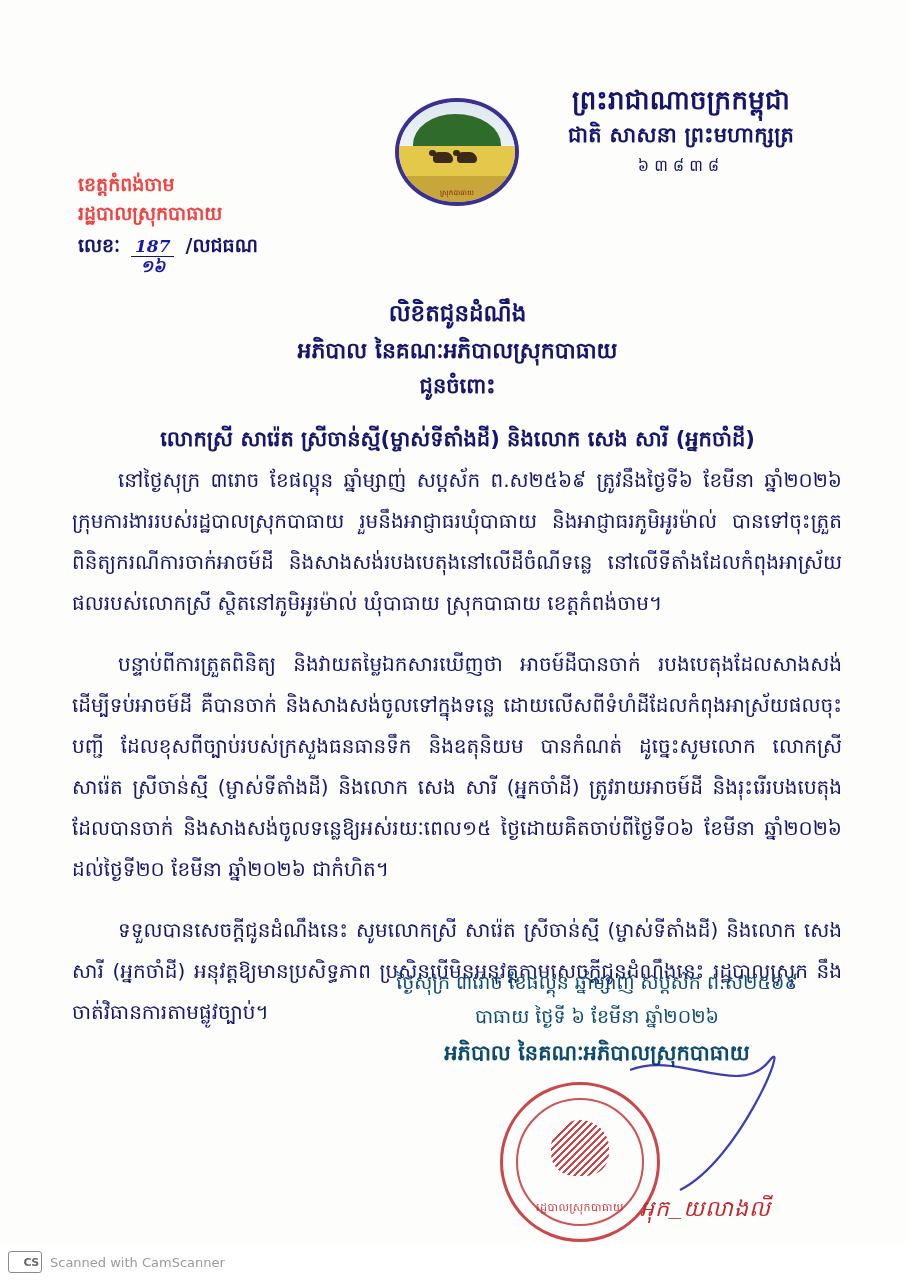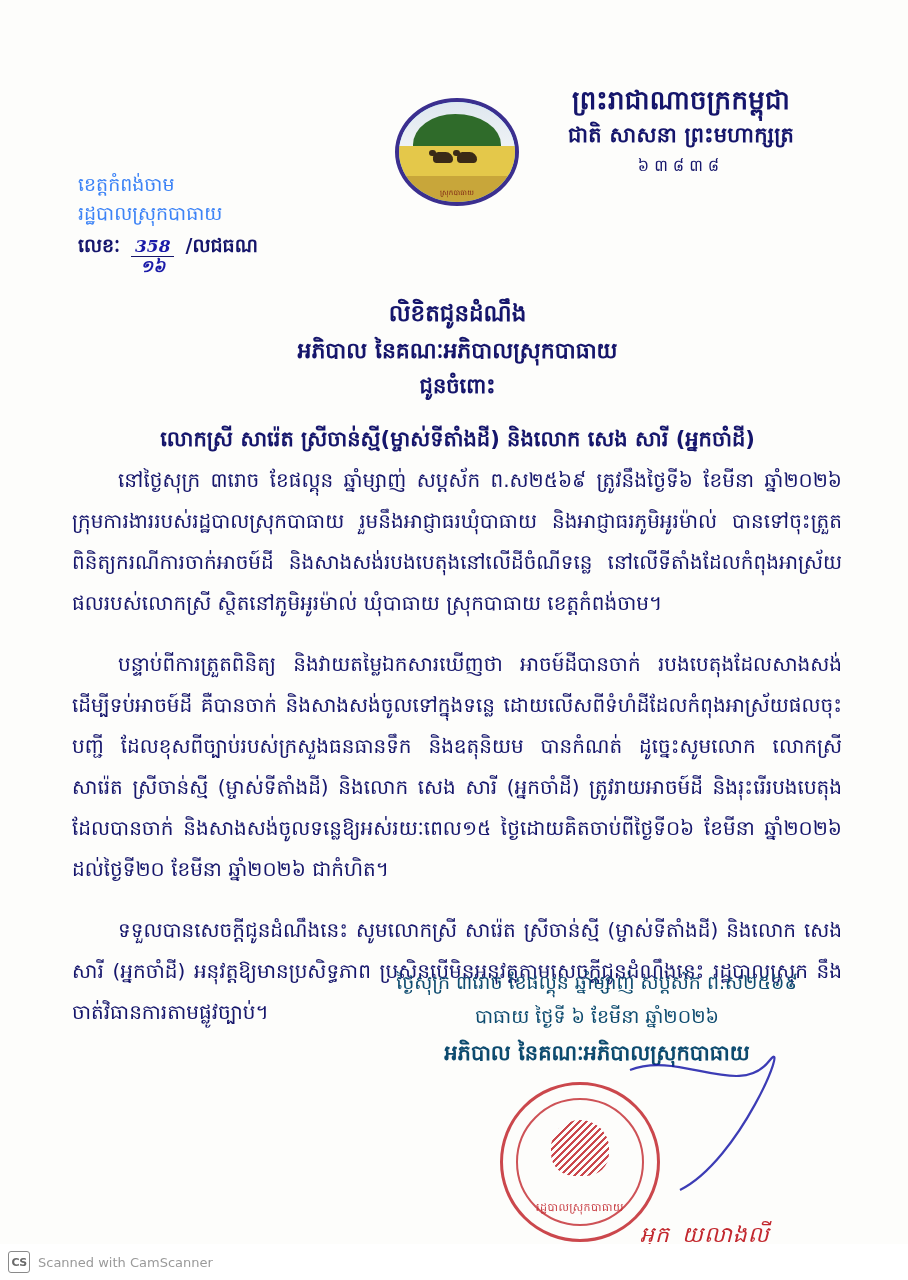--- a/index.html
+++ b/index.html
@@ -125,22 +125,22 @@
 
   
   .office {
     position: absolute;
     left: 78px;
     top: 108px;
     width: 300px;
   }
   .office-line {
     font-size: 19px;
-    font-weight: normal;
-    color: #3b82f6;
+    font-weight: bold;
+    color: #ef4444;
     line-height: 1.55;
   }
   .office-number {
     margin-top: 4px;
     font-size: 19px;
     font-weight: bold;
     color: #15156b;
     display: flex;
     align-items: baseline;
     gap: 9px;
@@ -273,25 +273,24 @@
     color: #c2272d;
     font-size: 11px;
     opacity: .9;
     letter-spacing: .5px;
   }
   .signature-mark {
     position: absolute;
     left: 640px;
     top: 1195px;
     color: #c2272d;
-    font-family: Liberation Serif, serif;
+    font-family: Liberation Sans, sans-serif;
     font-style: italic;
     font-size: 22px;
     letter-spacing: 1px;
-    margin-top: 26px;
   }
   .pen-stroke {
     position: absolute;
     left: 620px;
     top: 1040px;
     width: 200px;
     height: 170px;
     pointer-events: none;
   }
 
@@ -312,20 +311,21 @@
     width: 20px; height: 20px;
     border: 1.6px solid #8a8a8a;
     border-radius: 3px;
     color: #6a6a6a;
     font-size: 11px;
     font-weight: bold;
     display: flex;
     align-items: center;
     justify-content: center;
     letter-spacing: -.5px;
+    padding-left: 12px;
   }
   .cs-text {
     color: #9a9a9a;
     font-size: 13px;
   }
 </style>
 </head>
 <body>
 
 <div class="page">
@@ -349,21 +349,21 @@
         <div class="caption">ស្រុកបាធាយ</div>
       </div>
     </div>
 
     <div class="office">
       <div class="office-line">ខេត្តកំពង់ចាម</div>
       <div class="office-line">រដ្ឋបាលស្រុកបាធាយ</div>
       <div class="office-number">
         <span>លេខៈ</span>
         <span class="frac">
-          <span class="num hand">358</span>
+          <span class="num hand">187</span>
           <span class="den hand">១៦</span>
         </span>
         <span>/លជធណ</span>
       </div>
     </div>
   </div>
 
   <div class="titles">
     <div class="title-main">លិខិតជូនដំណឹង</div>
     <div class="title-sub">អភិបាល នៃគណៈអភិបាលស្រុកបាធាយ</div>

